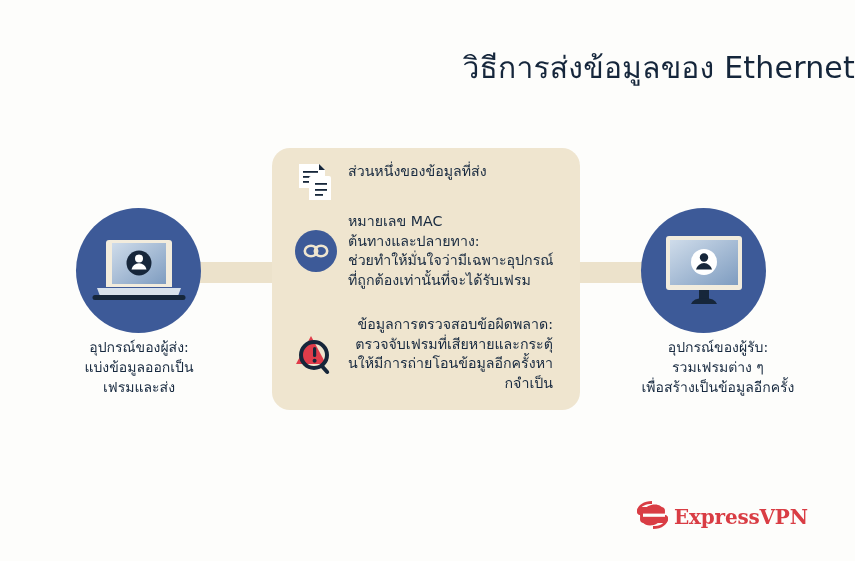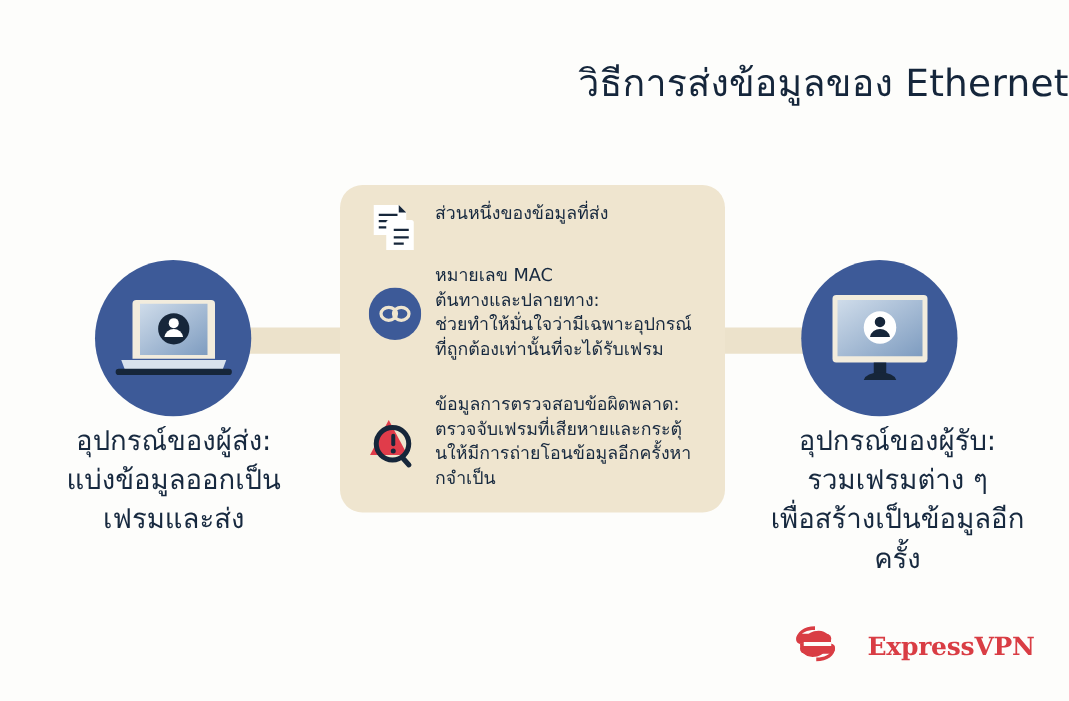--- a/index.html
+++ b/index.html
@@ -53,21 +53,21 @@
     display: flex;
     align-items: center;
     justify-content: center;
   }
   .device-circle.sender   { left: 76px;  top: 208px; }
   .device-circle.receiver { left: 641px; top: 208px; }
 
   .device-caption {
     position: absolute;
     text-align: center;
-    font-size: 22px;
+    font-size: 14px;
     line-height: 1.42;
     color: #17293f;
     white-space: pre-line;
   }
   .device-caption.sender   { left: 24px;  top: 338px; width: 230px; }
   .device-caption.receiver { left: 598px; top: 338px; width: 240px; }
 
   
   .panel {
     position: absolute;
@@ -92,34 +92,34 @@
   }
   .panel-row .row-text {
     font-size: 14.2px;
     line-height: 1.38;
     color: #17293f;
     white-space: pre-line;
     padding-left: 4px;
   }
   .row-docs    { left: 288px; top: 162px; width: 292px; }
   .row-mac     { left: 288px; top: 212px; width: 292px; }
-  .row-error   { left: 288px; top: 315px; width: 292px; }
+  .row-error   { left: 288px; top: 315px; width: 292px; text-align: right; }
 
   .row-docs .icon-slot  { height: 40px; }
   .row-mac .icon-slot   { height: 78px; }
   .row-error .icon-slot { height: 78px; }
 
   
   .logo {
     position: absolute;
     left: 636px;
     top: 500px;
     display: flex;
     align-items: center;
-    gap: 24px;
+    gap: 4px;
   }
   .logo-word {
     font-family: "DejaVu Serif", "Liberation Serif", serif;
     font-size: 20px;
     font-weight: 700;
     color: #d93d44;
     letter-spacing: -0.2px;
   }
 </style>
 </head>

